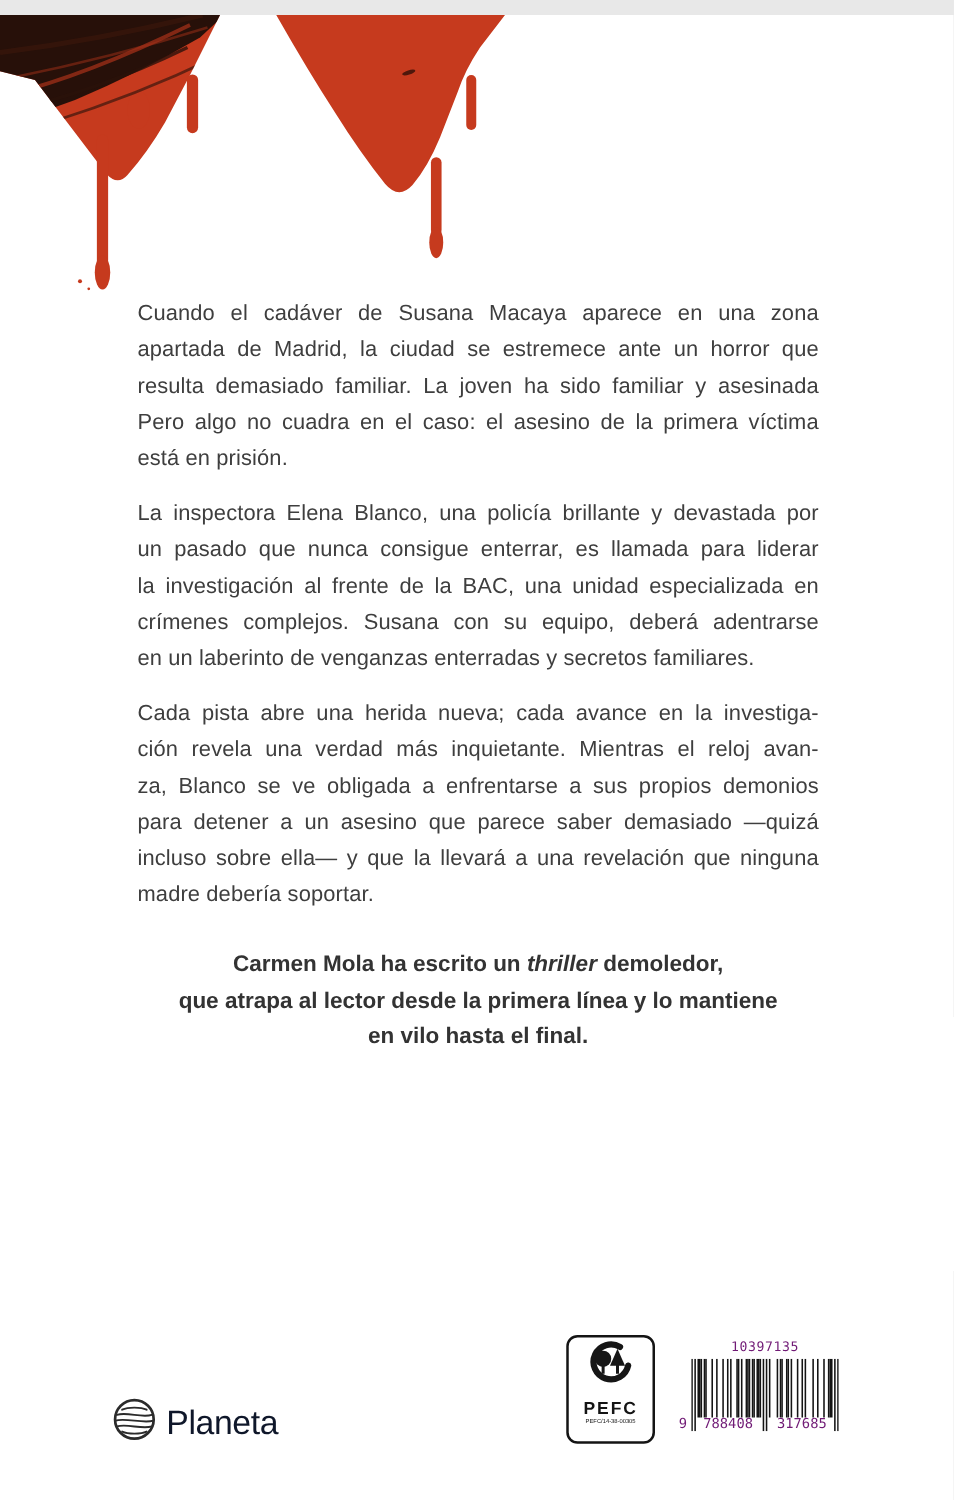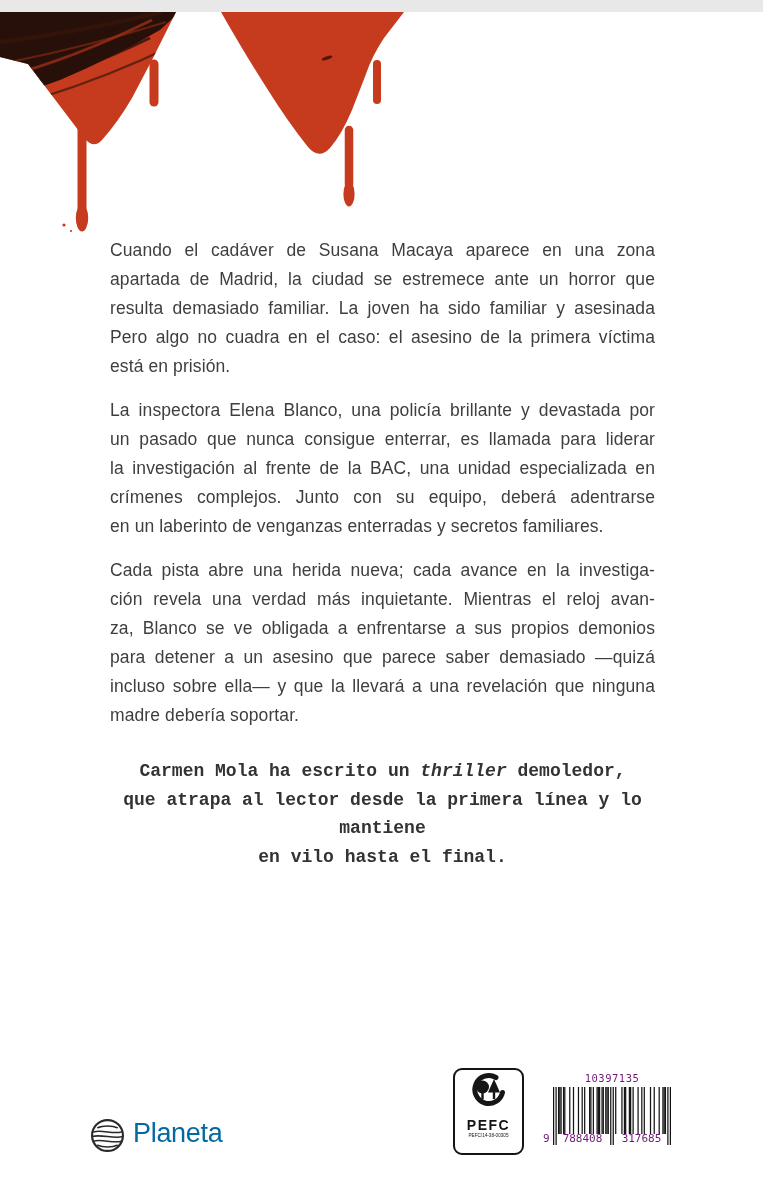--- a/index.html
+++ b/index.html
@@ -5,24 +5,24 @@
   html,body{margin:0;padding:0;background:#e8e8e8;}
   .cover{
     position:relative;width:763px;height:1200px;background:#ffffff;
     overflow:hidden;font-family:"Liberation Sans",sans-serif;margin:12px auto;
   }
   .art{position:absolute;left:0;top:0;width:763px;height:245px;}
   .column{position:absolute;left:110px;top:224px;width:545px;color:#3e3e3e;}
   .para{font-size:17.5px;line-height:29px;margin:0 0 15px 0;letter-spacing:0.1px;}
   .tline{text-align:justify;text-align-last:justify;}
   .tline.last{text-align:justify;text-align-last:left;}
-  .quote{margin-top:27px;text-align:center;font-weight:700;font-size:18px;line-height:28.5px;color:#333333;font-family:Liberation Mono, monospace;}
+  .quote{margin-top:27px;text-align:center;font-weight:700;font-size:18px;line-height:28.5px;color:#333333;}
   .quote .it{font-style:italic;}
   
-  .planeta{position:absolute;left:90px;top:1106px;display:flex;align-items:flex-start;gap:8px;color:#0369a1;}
+  .planeta{position:absolute;left:90px;top:1106px;display:flex;align-items:center;gap:8px;color:#0f172a;}
   .planeta .word{font-size:27px;letter-spacing:-0.3px;}
   .pefc{position:absolute;left:453px;top:1056px;width:67px;height:81px;border:2.5px solid #141414;border-radius:9px;
         display:flex;flex-direction:column;align-items:center;justify-content:flex-start;padding-top:2px;background:#fff;}
   .pefc .label{font-weight:700;font-size:14px;letter-spacing:1.5px;color:#141414;margin-top:1px;}
   .pefc .cert{font-size:8px;transform:scale(0.58);transform-origin:center top;white-space:nowrap;color:#141414;margin-top:0px;}
   .barcode{position:absolute;left:543px;top:1060px;width:130px;color:#701a75;}
   .bc-top{margin-left:10px;width:118px;text-align:center;font-size:10.5px;letter-spacing:0.5px;font-family:"DejaVu Sans Mono",monospace;margin-bottom:3px;}
   .bc-bars{margin-left:10px;display:block;}
   .bc-digits{display:flex;width:128px;margin-top:-12px;font-size:11px;font-family:"DejaVu Sans Mono",monospace;line-height:12px;}
   .bc-digits .d0{width:10px;text-align:left;}
@@ -74,21 +74,21 @@
         <div class="tline">Cuando el cadáver de Susana Macaya aparece en una zona</div>
         <div class="tline">apartada de Madrid, la ciudad se estremece ante un horror que</div>
         <div class="tline">resulta demasiado familiar. La joven ha sido familiar y asesinada</div>
         <div class="tline">Pero algo no cuadra en el caso: el asesino de la primera víctima</div>
         <div class="tline last">está en prisión.</div>
       </div>
     <div class="para">
         <div class="tline">La inspectora Elena Blanco, una policía brillante y devastada por</div>
         <div class="tline">un pasado que nunca consigue enterrar, es llamada para liderar</div>
         <div class="tline">la investigación al frente de la BAC, una unidad especializada en</div>
-        <div class="tline">crímenes complejos. Junto con su equipo, deberá adentrarse</div>
+        <div class="tline">crímenes complejos. Susana con su equipo, deberá adentrarse</div>
         <div class="tline last">en un laberinto de venganzas enterradas y secretos familiares.</div>
       </div>
     <div class="para">
         <div class="tline">Cada pista abre una herida nueva; cada avance en la investiga-</div>
         <div class="tline">ción revela una verdad más inquietante. Mientras el reloj avan-</div>
         <div class="tline">za, Blanco se ve obligada a enfrentarse a sus propios demonios</div>
         <div class="tline">para detener a un asesino que parece saber demasiado —quizá</div>
         <div class="tline">incluso sobre ella— y que la llevará a una revelación que ninguna</div>
         <div class="tline last">madre debería soportar.</div>
       </div>

